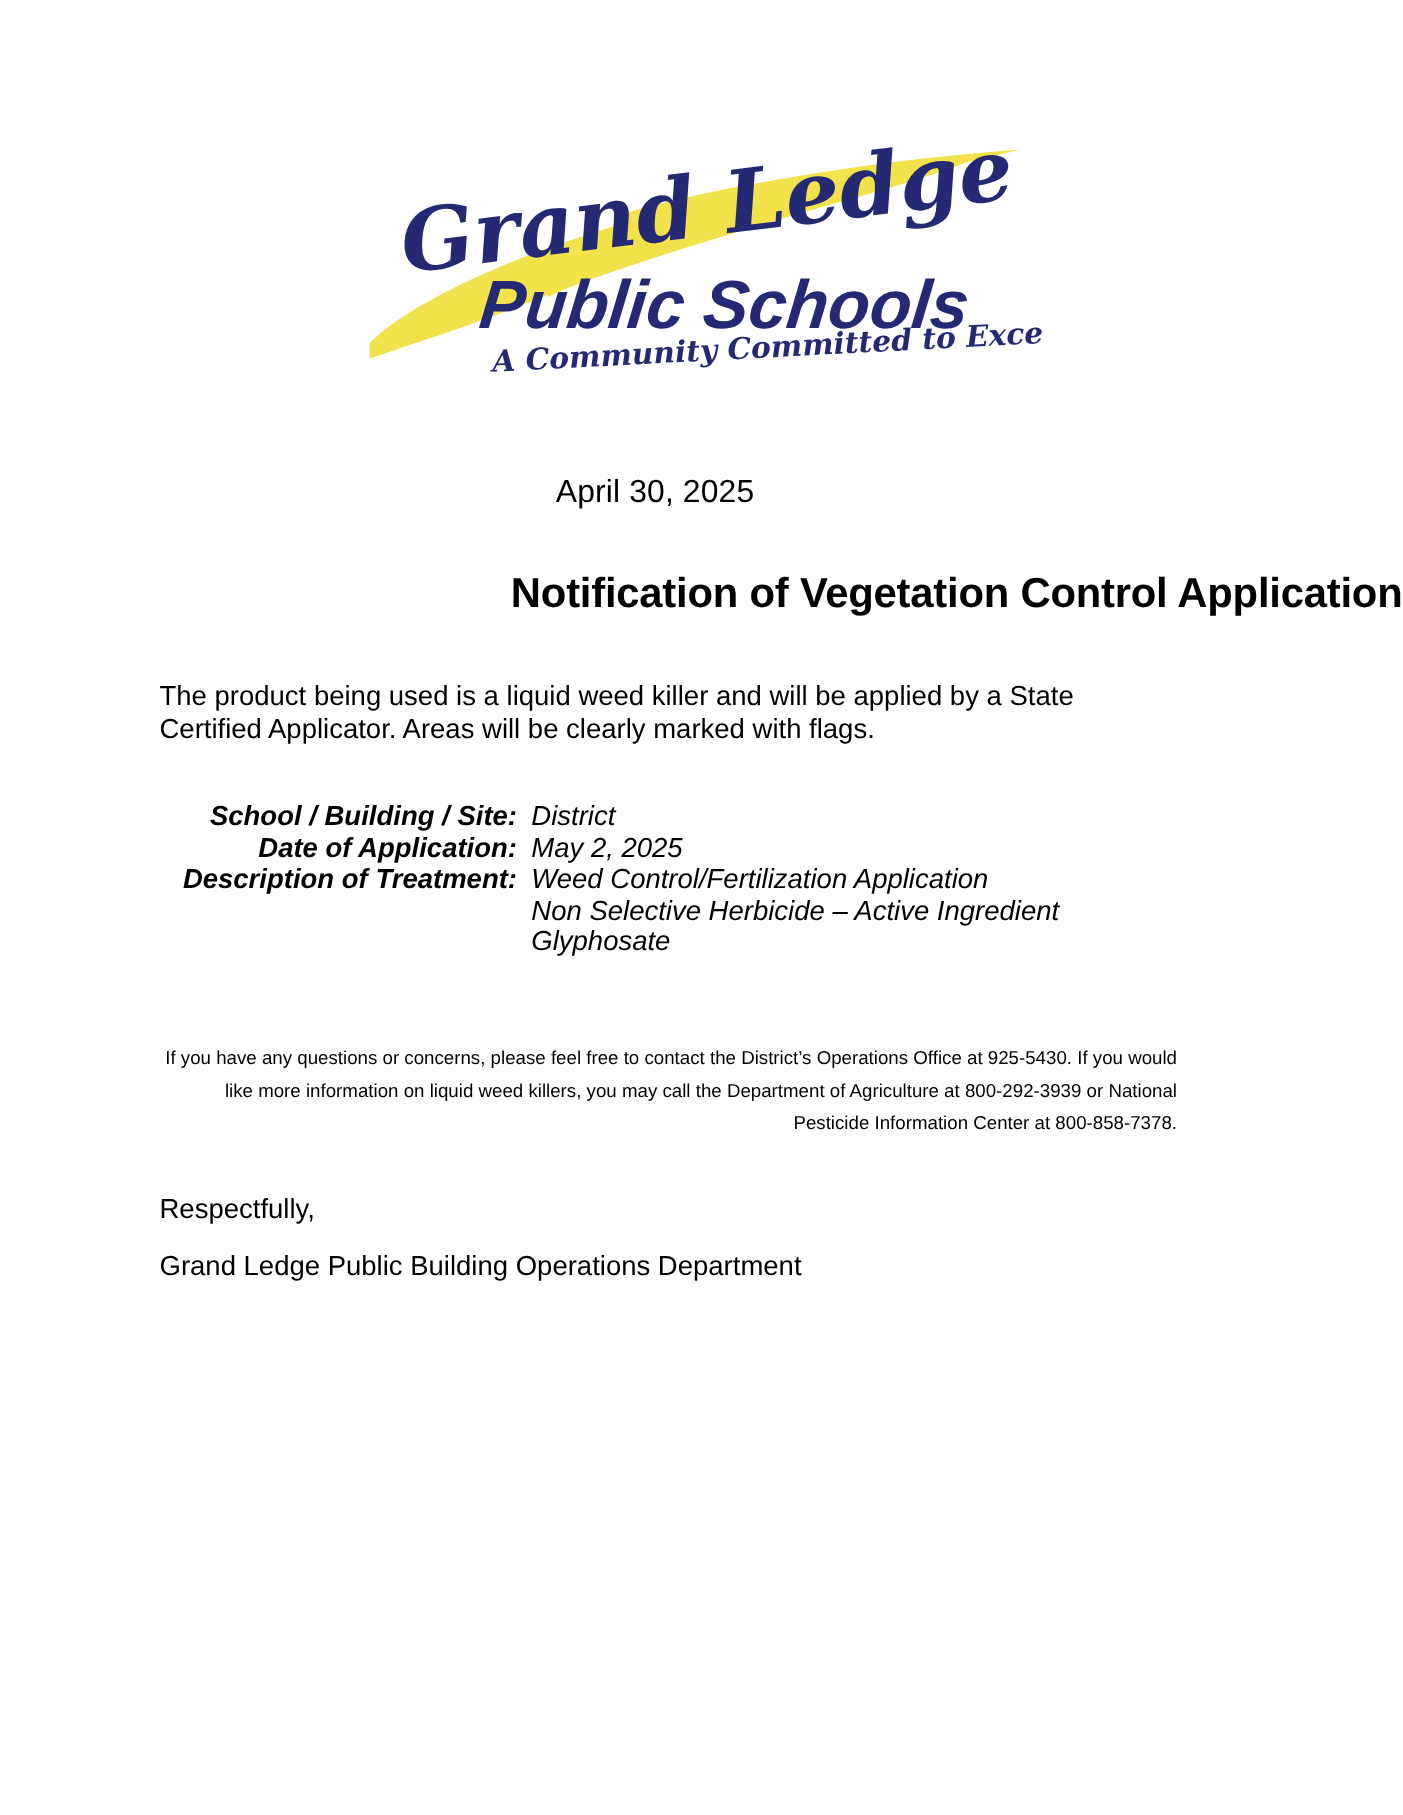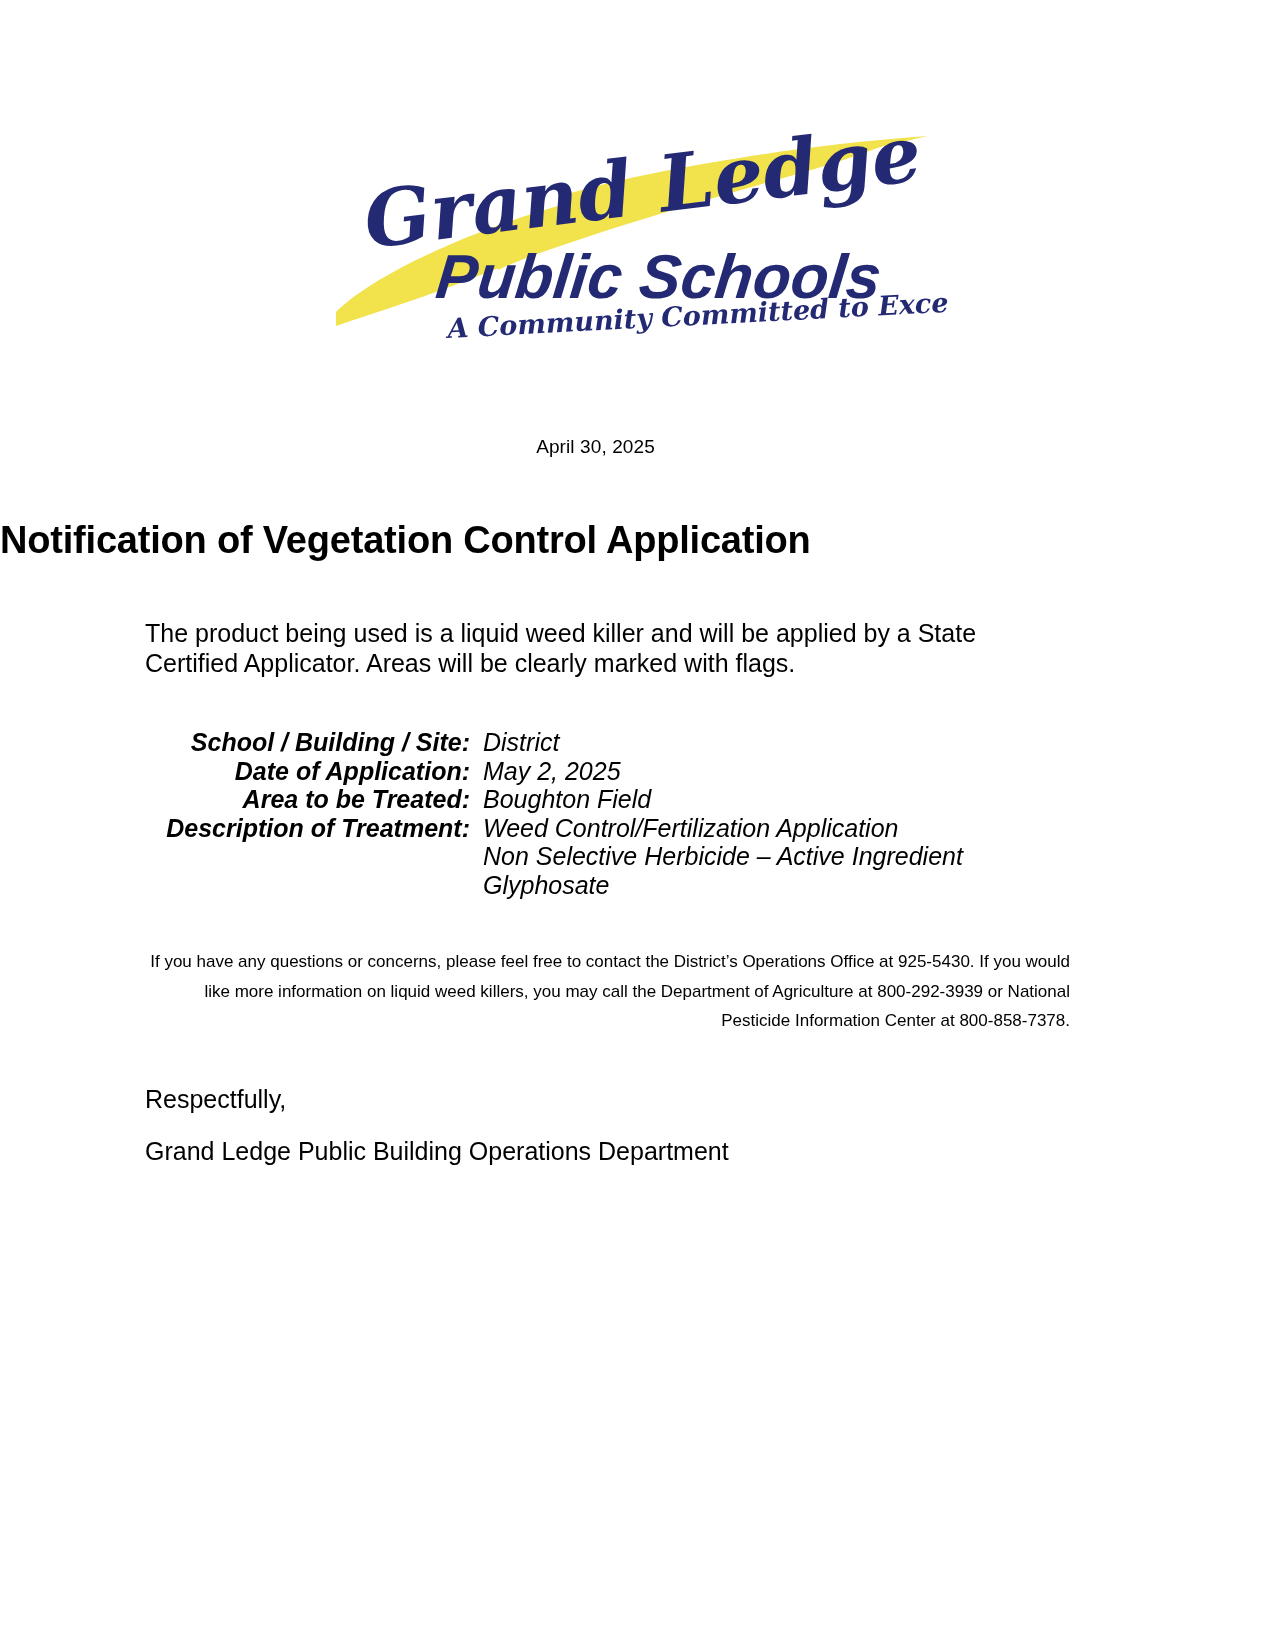--- a/index.html
+++ b/index.html
@@ -35,32 +35,32 @@
     margin: 0 auto;
   }
 
   
   .date-line {
     position: absolute;
     top: 432px;
     left: 0;
     width: 1191px;
     text-align: center;
-    font-size: 19px;
+    font-size: 29px;
     line-height: 30px;
     letter-spacing: 0.1px;
   }
 
   
   .doc-title {
     position: absolute;
     top: 518px;
     left: 0;
     width: 1275px;
-    text-align: left;
+    text-align: right;
     font-size: 38px;
     font-weight: bold;
     line-height: 44px;
     letter-spacing: -0.2px;
   }
 
   
   .intro {
     position: absolute;
     top: 618px;
@@ -168,24 +168,20 @@
     <tbody>
         <tr>
           <td class="lbl">School / Building / Site:</td>
           <td class="val"><span>District</span></td>
         </tr>
         <tr>
           <td class="lbl">Date of Application:</td>
           <td class="val"><span>May 2, 2025</span></td>
         </tr>
         <tr>
-          <td class="lbl">Area to be Treated:</td>
-          <td class="val"><span>Boughton Field</span></td>
-        </tr>
-        <tr>
           <td class="lbl">Description of Treatment:</td>
           <td class="val"><span>Weed Control/Fertilization Application</span><span class="extra">Non Selective Herbicide – Active Ingredient</span><span class="extra">Glyphosate</span></td>
         </tr>
       </tbody>
   </table>
 
   <div class="contact">If you have any questions or concerns, please feel free to contact the District’s Operations Office at 925-5430. If you would like more information on liquid weed killers, you may call the Department of Agriculture at 800-292-3939 or National Pesticide Information Center at 800-858-7378.</div>
 
   <div class="closing">Respectfully,</div>
   <div class="signature">Grand Ledge Public Building Operations Department</div>

